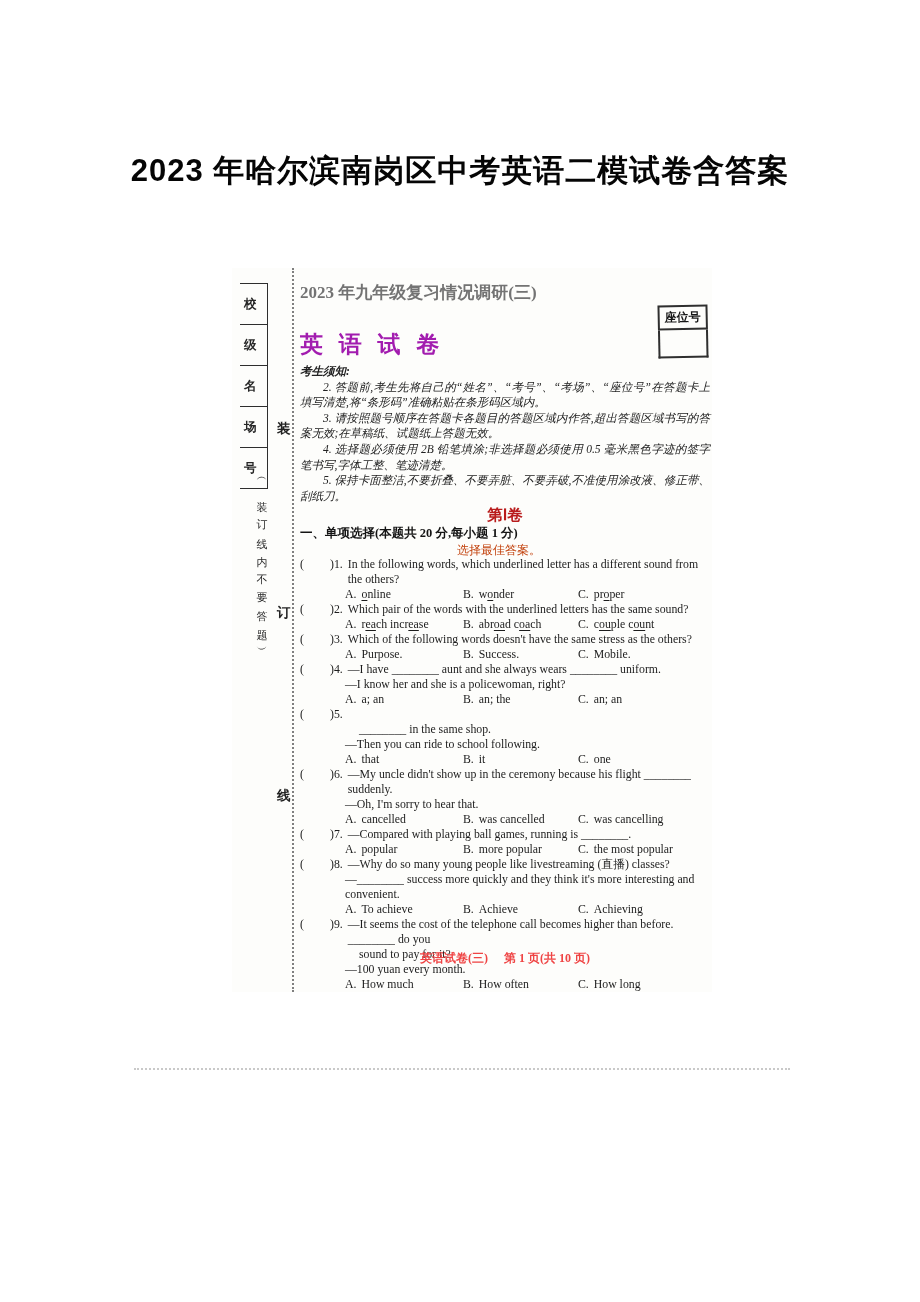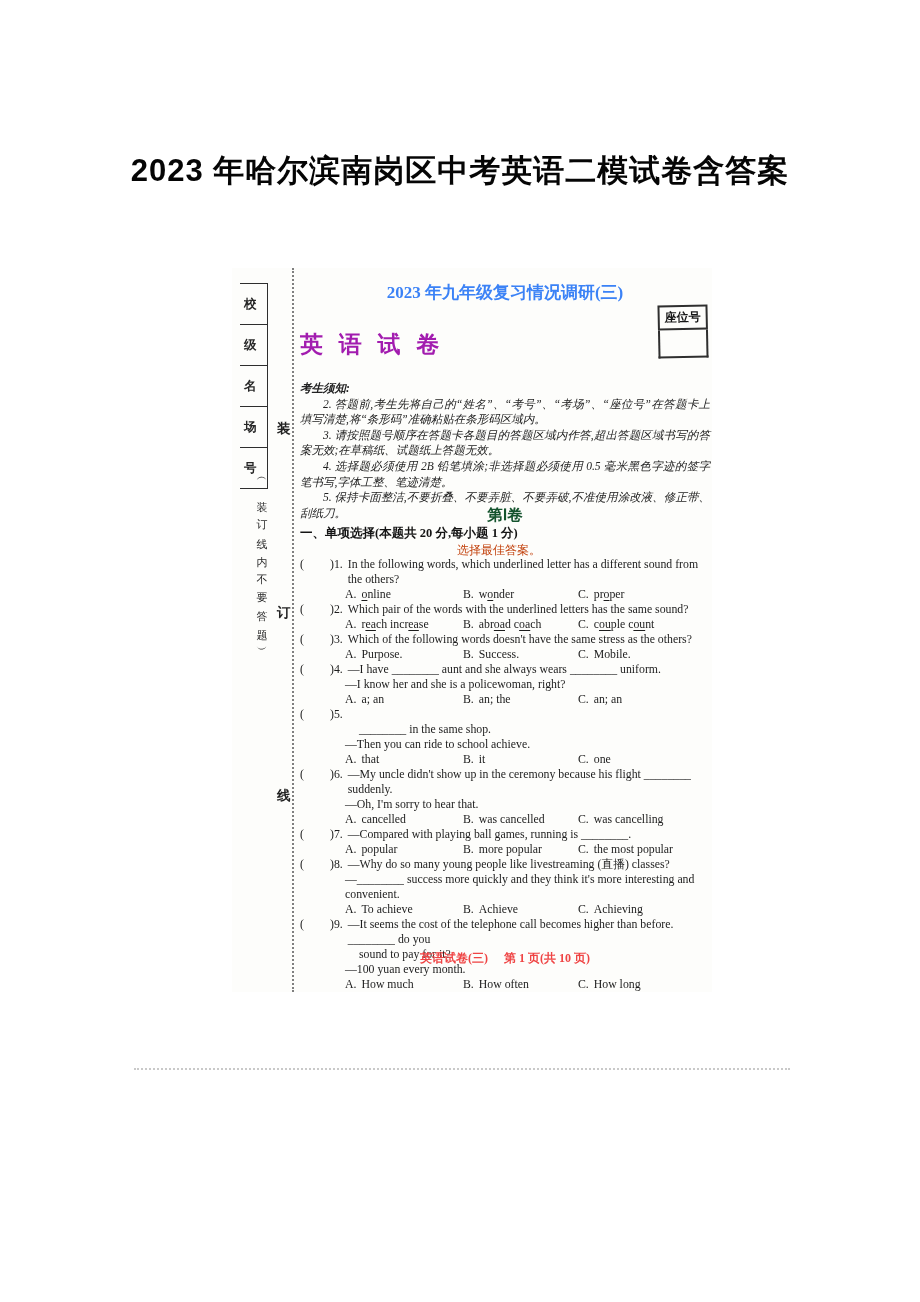--- a/index.html
+++ b/index.html
@@ -53,49 +53,49 @@
     font-size:11px; letter-spacing:18.5px; color:#2a2a2a;
   }
   .dotted-vline{
     position:absolute; left:60px; top:0; height:724px; width:0;
     border-left:2px dotted #7f7f7f;
   }
   
   .content{ position:absolute; left:68px; top:0; width:410px; }
   .exam-title{
     position:absolute; top:13px; left:0; width:100%;
-    text-align:center; font-size:17px; font-weight:700; color:#3b82f6;
+    text-align:left; font-size:17px; font-weight:700; color:#737373;
   }
   .seat-box{
     position:absolute; left:426px; top:37px; width:50px;
     transform:rotate(-1.2deg);
   }
   .seat-label{
     border:2px solid #2f2f2f; height:21px; line-height:21px;
     text-align:center; font-size:12px; font-weight:700; color:#161616;
   }
   .seat-empty{
     border:2px solid #2f2f2f; border-top:none; height:26px;
   }
   .paper-title{
     position:absolute; top:61px; left:0; width:100%;
     text-align:left; font-size:23px; font-weight:700;
     letter-spacing:5px; color:#a21caf;
   }
   .notice{
-    position:absolute; top:113px; left:0; width:410px;
+    position:absolute; top:96px; left:0; width:410px;
     font-size:11.5px; line-height:15.6px;
     font-style:italic; color:#222;
     text-align:justify;
   }
   .notice-heading{ font-weight:700; }
   .notice p{ margin:0; text-indent:2em; }
   .volume-heading{
     position:absolute; top:237px; left:0; width:100%;
-    text-align:center; font-size:15.5px; font-weight:700; color:#14532d;
+    text-align:center; font-size:15.5px; font-weight:700; color:#b91c1c;
   }
   .part-heading{
     position:absolute; top:257px; left:0; width:100%;
     font-size:12.5px; font-weight:700; color:#141414;
   }
   .part-instruction{
     position:absolute; top:274px; left:-6px; width:100%;
     font-size:12px; font-weight:400; color:#c2410c;text-align:center;
   }
   
@@ -270,21 +270,21 @@
   </span>
 </div>
   </div>
 
   <div class="question">
     <div class="q-first">
       <span class="q-open">(</span>
       <span class="q-label">)5.</span>
     </div>
     <div class="q-line cont">________ in the same shop.</div>
-          <div class="q-line">—Then you can ride to school achieve.</div>
+          <div class="q-line">—Then you can ride to school following.</div>
           <div class="q-options">
   <span class="opt">
     <span class="opt-key">A.</span><span class="opt-text"><span>that</span></span>
   </span>
 
   <span class="opt">
     <span class="opt-key">B.</span><span class="opt-text"><span>it</span></span>
   </span>
 
   <span class="opt">

